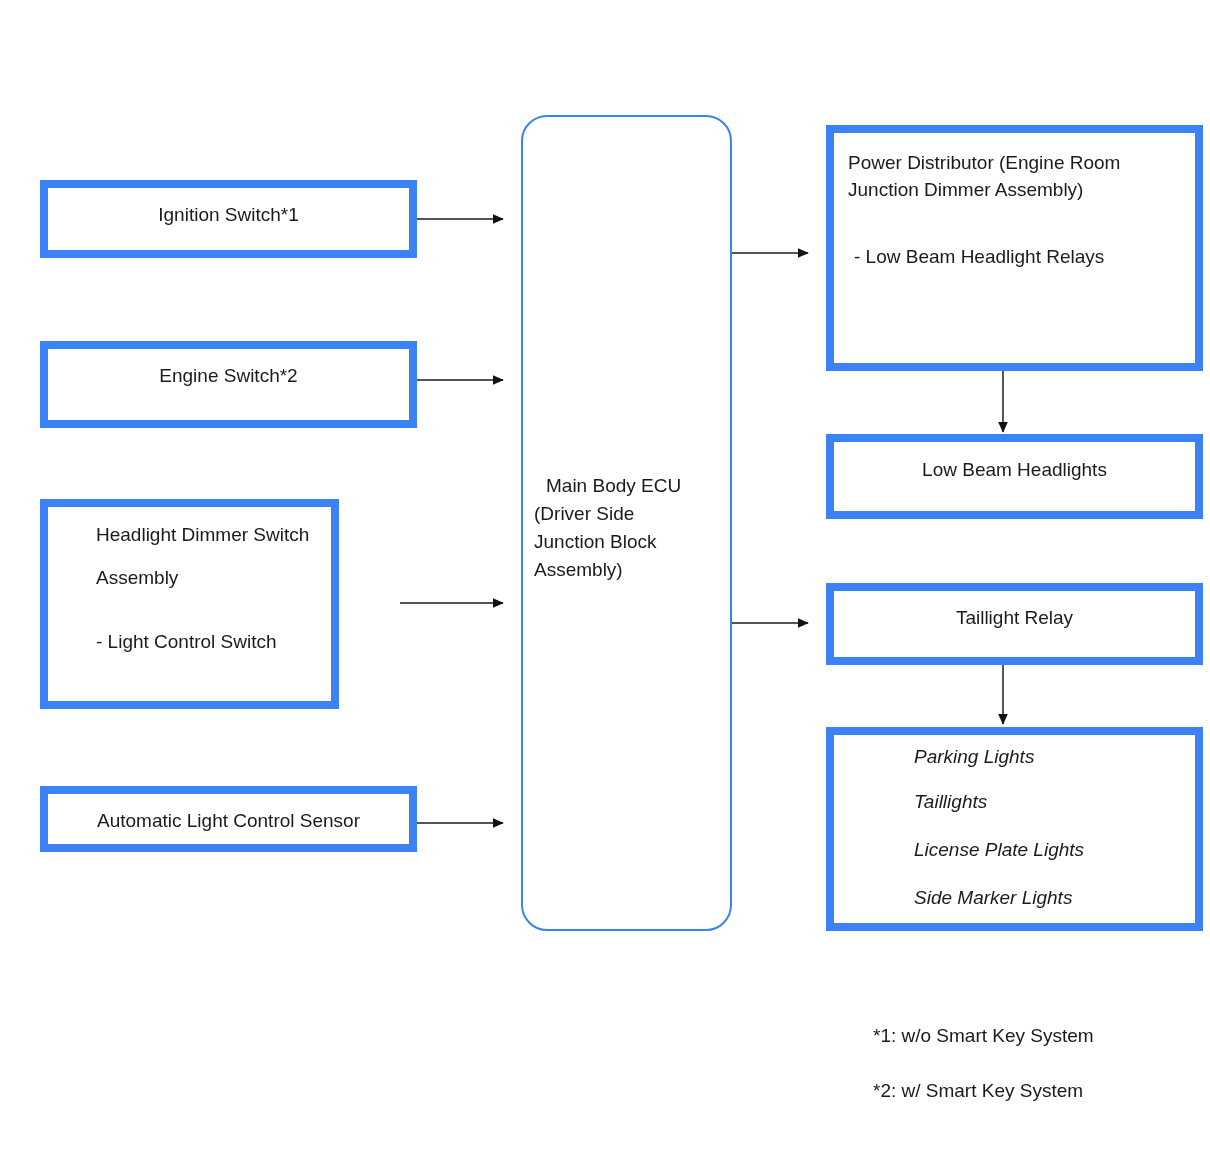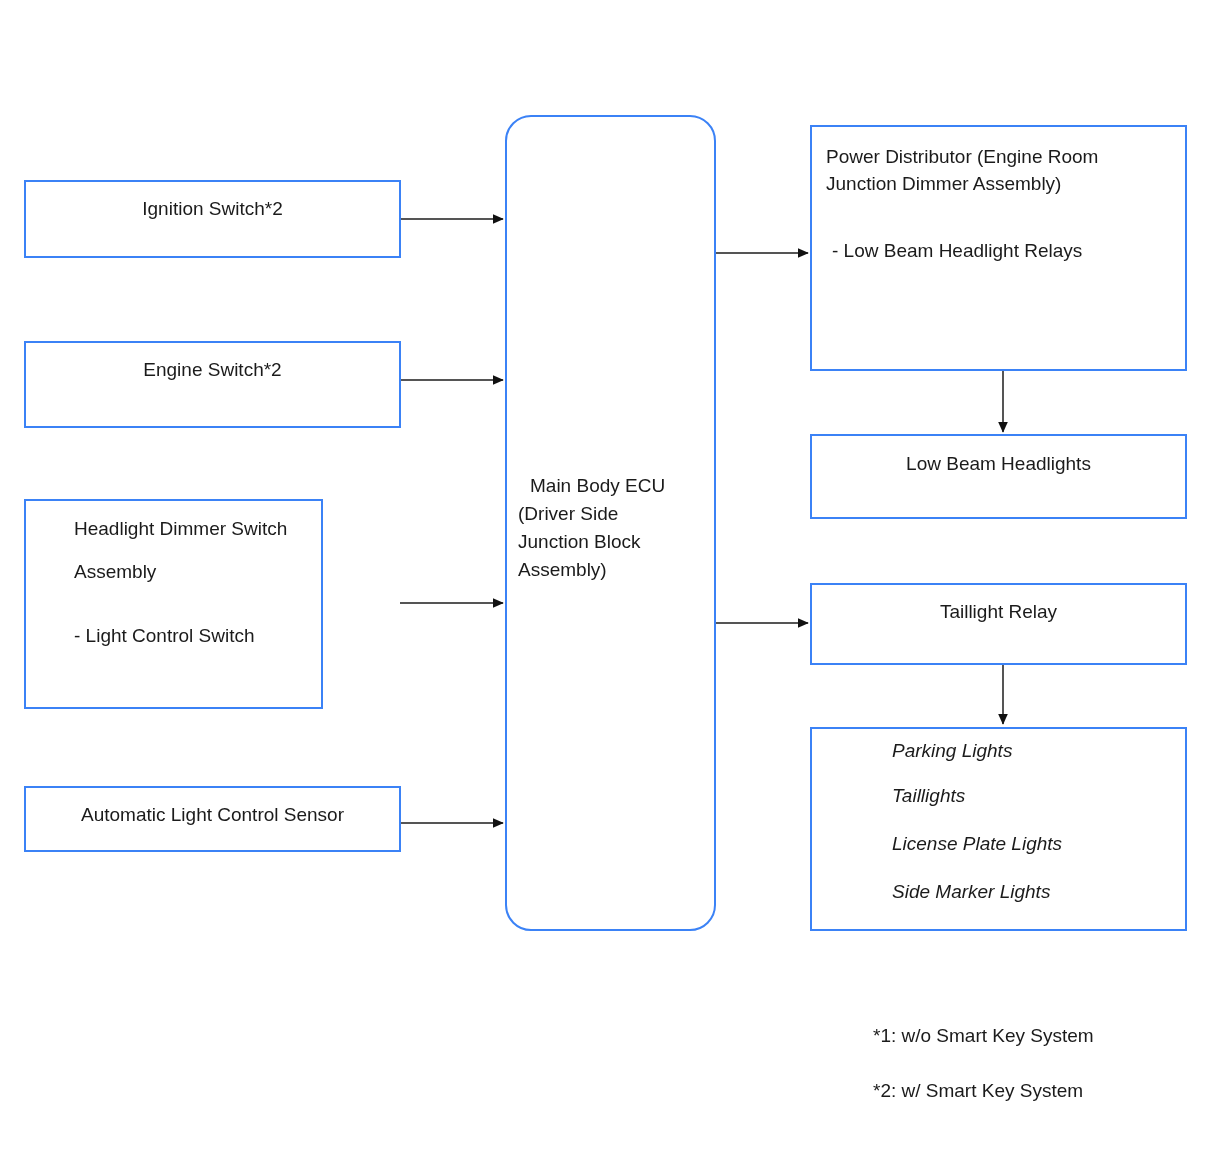--- a/index.html
+++ b/index.html
@@ -16,21 +16,22 @@
     position: relative;
     width: 1210px;
     height: 1156px;
     background: #ffffff;
     overflow: hidden;
   }
   .node {
     position: absolute;
     box-sizing: border-box;
     background: #ffffff;
-    border: 2px solid #3b82f6;
+    border: 8px solid #3b82f6;
+    margin-left: 16px;
   }
   .node-rounded {
     border-radius: 26px;
     border-width: 2px;
   }
   .node-text {
     position: absolute;
     font-size: 19px;
     line-height: 26px;
     color: #1b1b1b;
@@ -84,21 +85,21 @@
     <line x1="716" y1="253" x2="808" y2="253" stroke="#555555" stroke-width="2" marker-end="url(#ah)"></line>
 
     <line x1="716" y1="623" x2="808" y2="623" stroke="#555555" stroke-width="2" marker-end="url(#ah)"></line>
 
     <line x1="1003" y1="371" x2="1003" y2="432" stroke="#555555" stroke-width="2" marker-end="url(#ah)"></line>
 
     <line x1="1003" y1="665" x2="1003" y2="724" stroke="#555555" stroke-width="2" marker-end="url(#ah)"></line>
   </svg>
 
   <div class="node" style="left:24px; top:180px; width:377px; height:78px;">
-    <div class="node-text t-center" style="top:14px;">Ignition Switch*2</div>
+    <div class="node-text t-center" style="top:14px;">Ignition Switch*1</div>
   </div>
 
   <div class="node" style="left:24px; top:341px; width:377px; height:87px;">
     <div class="node-text t-center" style="top:14px;">Engine Switch*2</div>
   </div>
 
   <div class="node" style="left:24px; top:499px; width:299px; height:210px;">
     <div class="node-text t-left" style="left:48px; top:15px;">Headlight Dimmer Switch</div>
     <div class="node-text t-left" style="left:48px; top:58px;">Assembly</div>
     <div class="node-text t-left" style="left:48px; top:122px;">- Light Control Switch</div>

